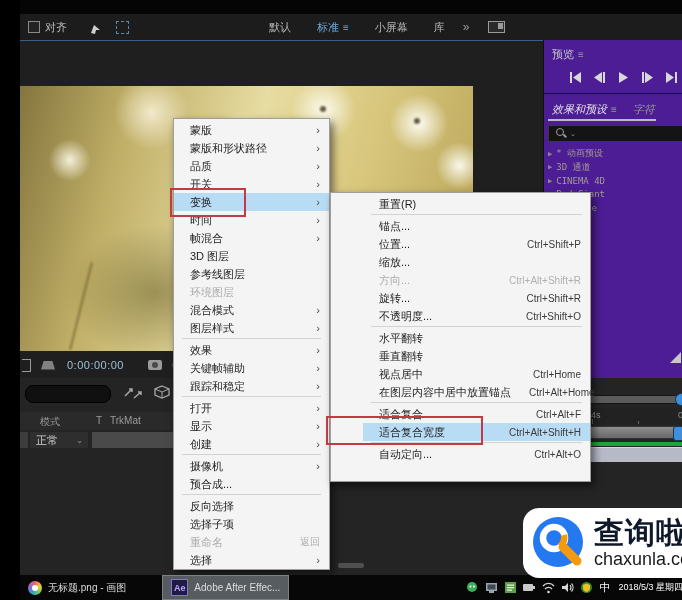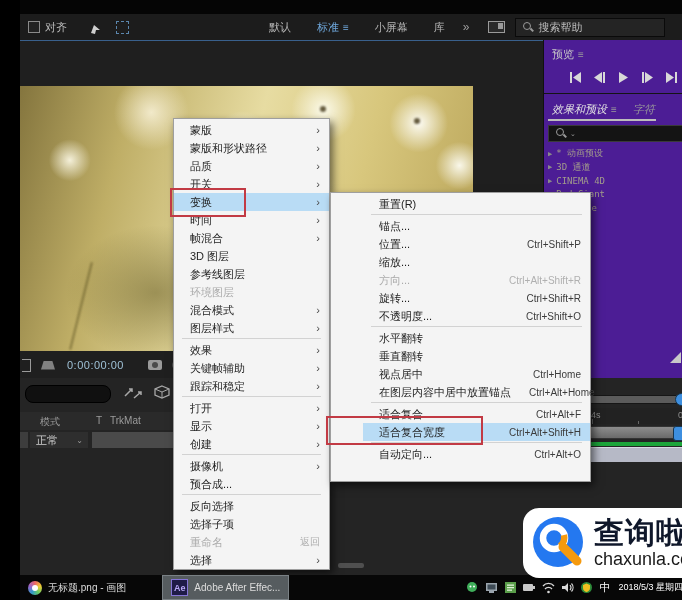--- a/index.html
+++ b/index.html
@@ -149,24 +149,20 @@
       <polygon points="2,12 5,4 11,9 7,9 6,13" fill="#cfcfcf"></polygon>
       </svg>
     <span style="width:11px;height:11px;border:1px dashed #5b86ad;margin-left:14px;"></span>
     <span class="ws" style="margin-left:140px">默认</span>
     <span class="ws active">标准</span>
     <span class="glyph" style="color:#6fa8dc">≡</span>
     <span class="ws">小屏幕</span>
     <span class="ws">库</span>
     <span class="glyph" style="margin-left:18px;font-size:12px">»</span>
     <span id="panel-icon"></span>
-    <div id="help-search">
-      <span class="mag"></span>
-      <span>搜索帮助</span>
-    </div>
   </div>
 
   <div class="abs" id="comp-panel">
     <div id="photo">
       <div class="stem" style="left:60px;bottom:0;height:90px;transform:rotate(14deg)"></div>
       <div class="stem" style="left:180px;bottom:0;height:120px;transform:rotate(-8deg)"></div>
       <div class="stem" style="left:330px;bottom:0;height:100px;transform:rotate(10deg)"></div>
       <div class="seedcore" style="left:394px;top:32px"></div>
       <div class="seedcore" style="left:300px;top:20px"></div>
       <div class="seedcore" style="left:218px;top:50px"></div>

